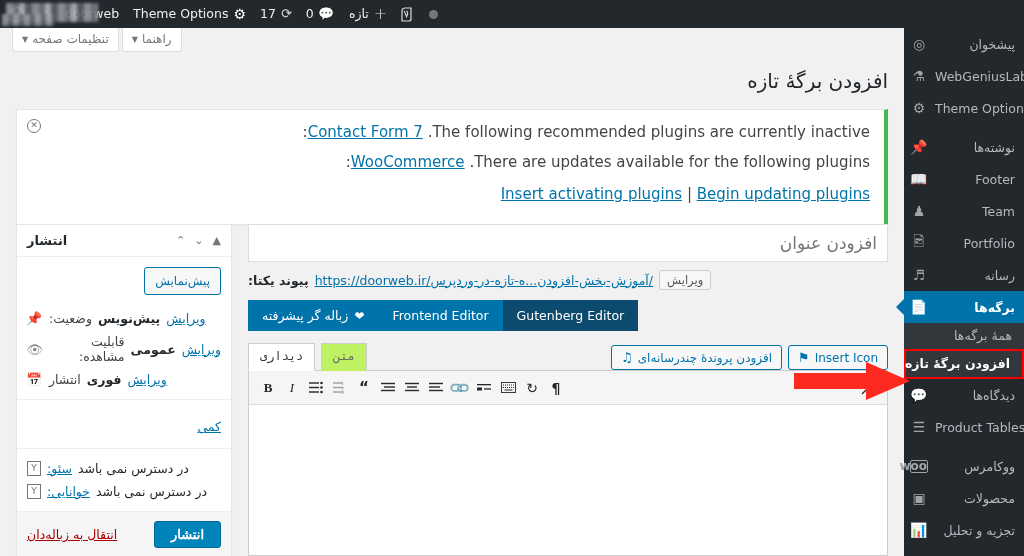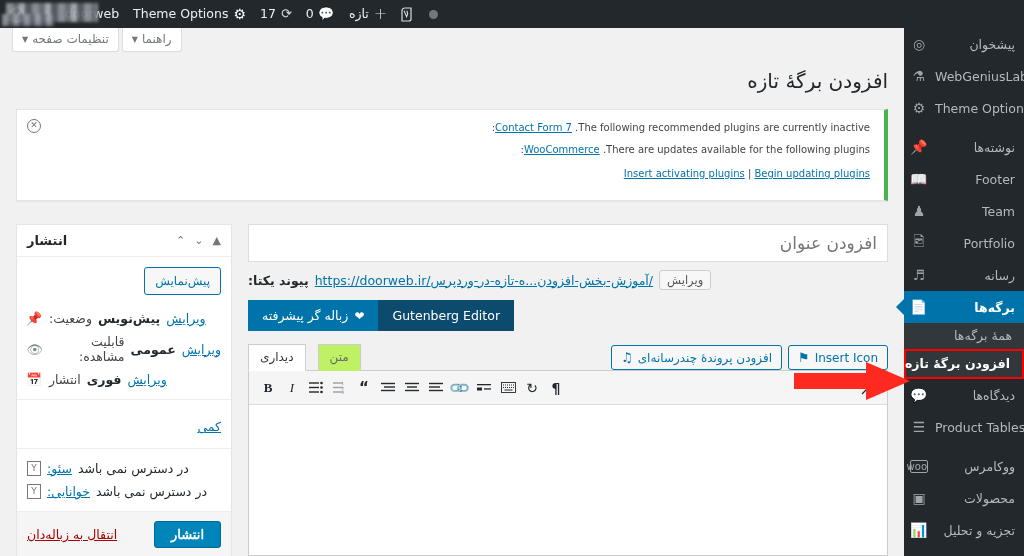--- a/index.html
+++ b/index.html
@@ -117,21 +117,21 @@
   }
 
   
   .notice {
     position: absolute; top: 81px; right: 16px; width: 872px; min-height: 86px;
     background: #fff; border: 1px solid #e5e5e5; border-right: 4px solid #46b450;
     box-shadow: 0 1px 1px rgba(0,0,0,.04);
     padding: 10px 14px 12px 12px;
   }
   .notice p {
-    margin: 0 0 6px 0; text-align: right; font-size: 10px; color: #444;
+    margin: 0 0 6px 0; text-align: right; font-size: 15px; color: #444;
     line-height: 1.6;
   }
   .notice a { color: #0073aa; text-decoration: underline; }
   .notice .links { margin-top: 8px; }
   .notice .sep { color: #444; }
   .notice-dismiss {
     position: absolute; top: 9px; left: 10px;
     width: 14px; height: 14px; border-radius: 50%;
     border: 1.4px solid #72777c; color: #72777c;
     font-size: 9px; line-height: 11px; text-align: center;
@@ -238,21 +238,21 @@
 
   .editor-box {
     margin-top: 10px;
     position: relative;
   }
   .ed-toolbar-top {
     display: flex; flex-direction: row-reverse;
     align-items: flex-end; justify-content: space-between;
     height: 29px;
   }
-  .ed-tabs { display: flex; flex-direction: row-reverse; gap: 12px; }
+  .ed-tabs { display: flex; flex-direction: row-reverse; gap: 6px; font-family: Liberation Mono, monospace; }
   .ed-tab {
     border: 1px solid #ccc; border-bottom: none;
     padding: 5px 11px 6px; font-size: 12px; background: #bef264; color: #666;
     position: relative; top: 1px;
   }
   .ed-tab.active { background: #fff; color: #333; border-bottom: 1px solid #fff; }
   .ed-media-btns { display: flex; flex-direction: row-reverse; gap: 6px; }
   .media-btn {
     background: #f7f7f7; border: 1px solid #0073aa; color: #0073aa;
     border-radius: 3px; padding: 4px 9px; font-size: 12px;
@@ -386,21 +386,21 @@
     <span class="mi-icon">💬</span>
     <span class="mi-label">دیدگاه‌ها</span>
   </div>
 
   <div class="menu-item">
     <span class="mi-icon">☰</span>
     <span class="mi-label">Product Tables</span>
   </div>
 
   <div class="menu-item sep">
-    <span class="mi-icon" style="font-size:10px;border:1px solid #a0a5aa;border-radius:2px;padding:1px 0;line-height:9px;">woo</span>
+    <span class="mi-icon" style="font-size:12px;border:1px solid #a0a5aa;border-radius:2px;padding:1px 0;line-height:9px;font-weight:bold;">woo</span>
     <span class="mi-label">ووکامرس</span>
   </div>
 
   <div class="menu-item">
     <span class="mi-icon">▣</span>
     <span class="mi-label">محصولات</span>
   </div>
 
   <div class="menu-item">
     <span class="mi-icon">📊</span>
@@ -516,20 +516,23 @@
       <span class="pl-label">پیوند یکتا:</span>
       <a href="#" class="pl-url">https://doorweb.ir/آموزش-بخش-افزودن...ه-تازه-در-وردپرس/</a>
       <span class="pl-edit">ویرایش</span>
     </div>
 
     <div class="editor-tabs-row">
       <div class="etab blue">
         <span class="heart">❤</span>
         <span>زباله گر پیشرفته</span>
       </div>
+      <div class="etab blue">
+        <span>Frontend Editor</span>
+      </div>
       <div class="etab grey">
         <span>Gutenberg Editor</span>
       </div>
     </div>
 
     <div class="editor-box">
 
       <div class="ed-toolbar-top">
         <div class="ed-tabs">
           <div class="ed-tab active">دیداری</div>

